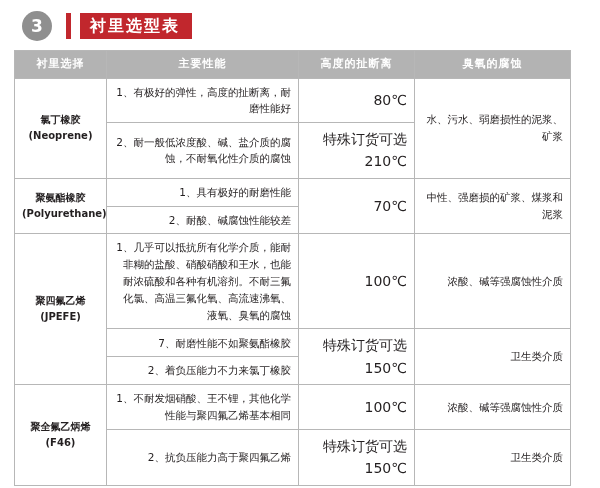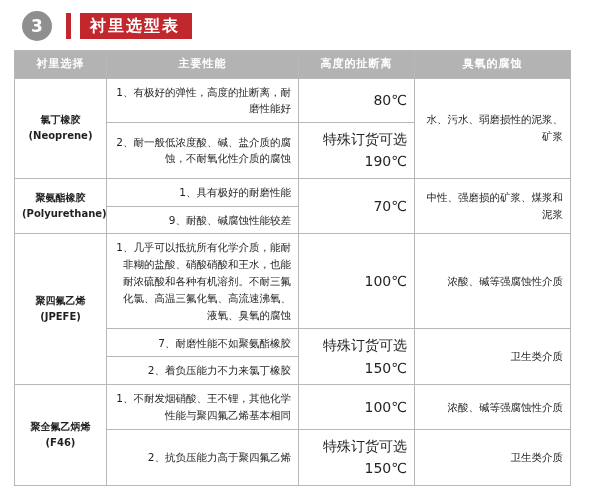--- a/index.html
+++ b/index.html
@@ -161,35 +161,35 @@
             <div>(Neoprene)</div>
           </td>
           <td class="perf">1、有极好的弹性，高度的扯断离，耐磨性能好</td>
           <td class="temp">80℃</td>
           <td class="scope" rowspan="2">水、污水、弱磨损性的泥浆、矿浆</td>
         </tr>
         <tr>
           <td class="perf">2、耐一般低浓度酸、碱、盐介质的腐蚀，不耐氧化性介质的腐蚀</td>
           <td class="temp">
             <div>特殊订货可选</div>
-            <div>190℃</div>
+            <div>210℃</div>
           </td>
         </tr>
 
         <tr>
           <td class="name" rowspan="2">
             <div>聚氨酯橡胶</div>
             <div>(Polyurethane)</div>
           </td>
           <td class="perf">1、具有极好的耐磨性能</td>
           <td class="temp" rowspan="2">70℃</td>
           <td class="scope" rowspan="2">中性、强磨损的矿浆、煤浆和泥浆</td>
         </tr>
         <tr>
-          <td class="perf">9、耐酸、碱腐蚀性能较差</td>
+          <td class="perf">2、耐酸、碱腐蚀性能较差</td>
         </tr>
 
         <tr>
           <td class="name" rowspan="3">
             <div>聚四氟乙烯</div>
             <div>(JPEFE)</div>
           </td>
           <td class="perf">1、几乎可以抵抗所有化学介质，能耐非糊的盐酸、硝酸硝酸和王水，也能耐浓硫酸和各种有机溶剂。不耐三氟化氯、高温三氟化氧、高流速沸氧、液氧、臭氧的腐蚀</td>
           <td class="temp">100℃</td>
           <td class="scope">浓酸、碱等强腐蚀性介质</td>

